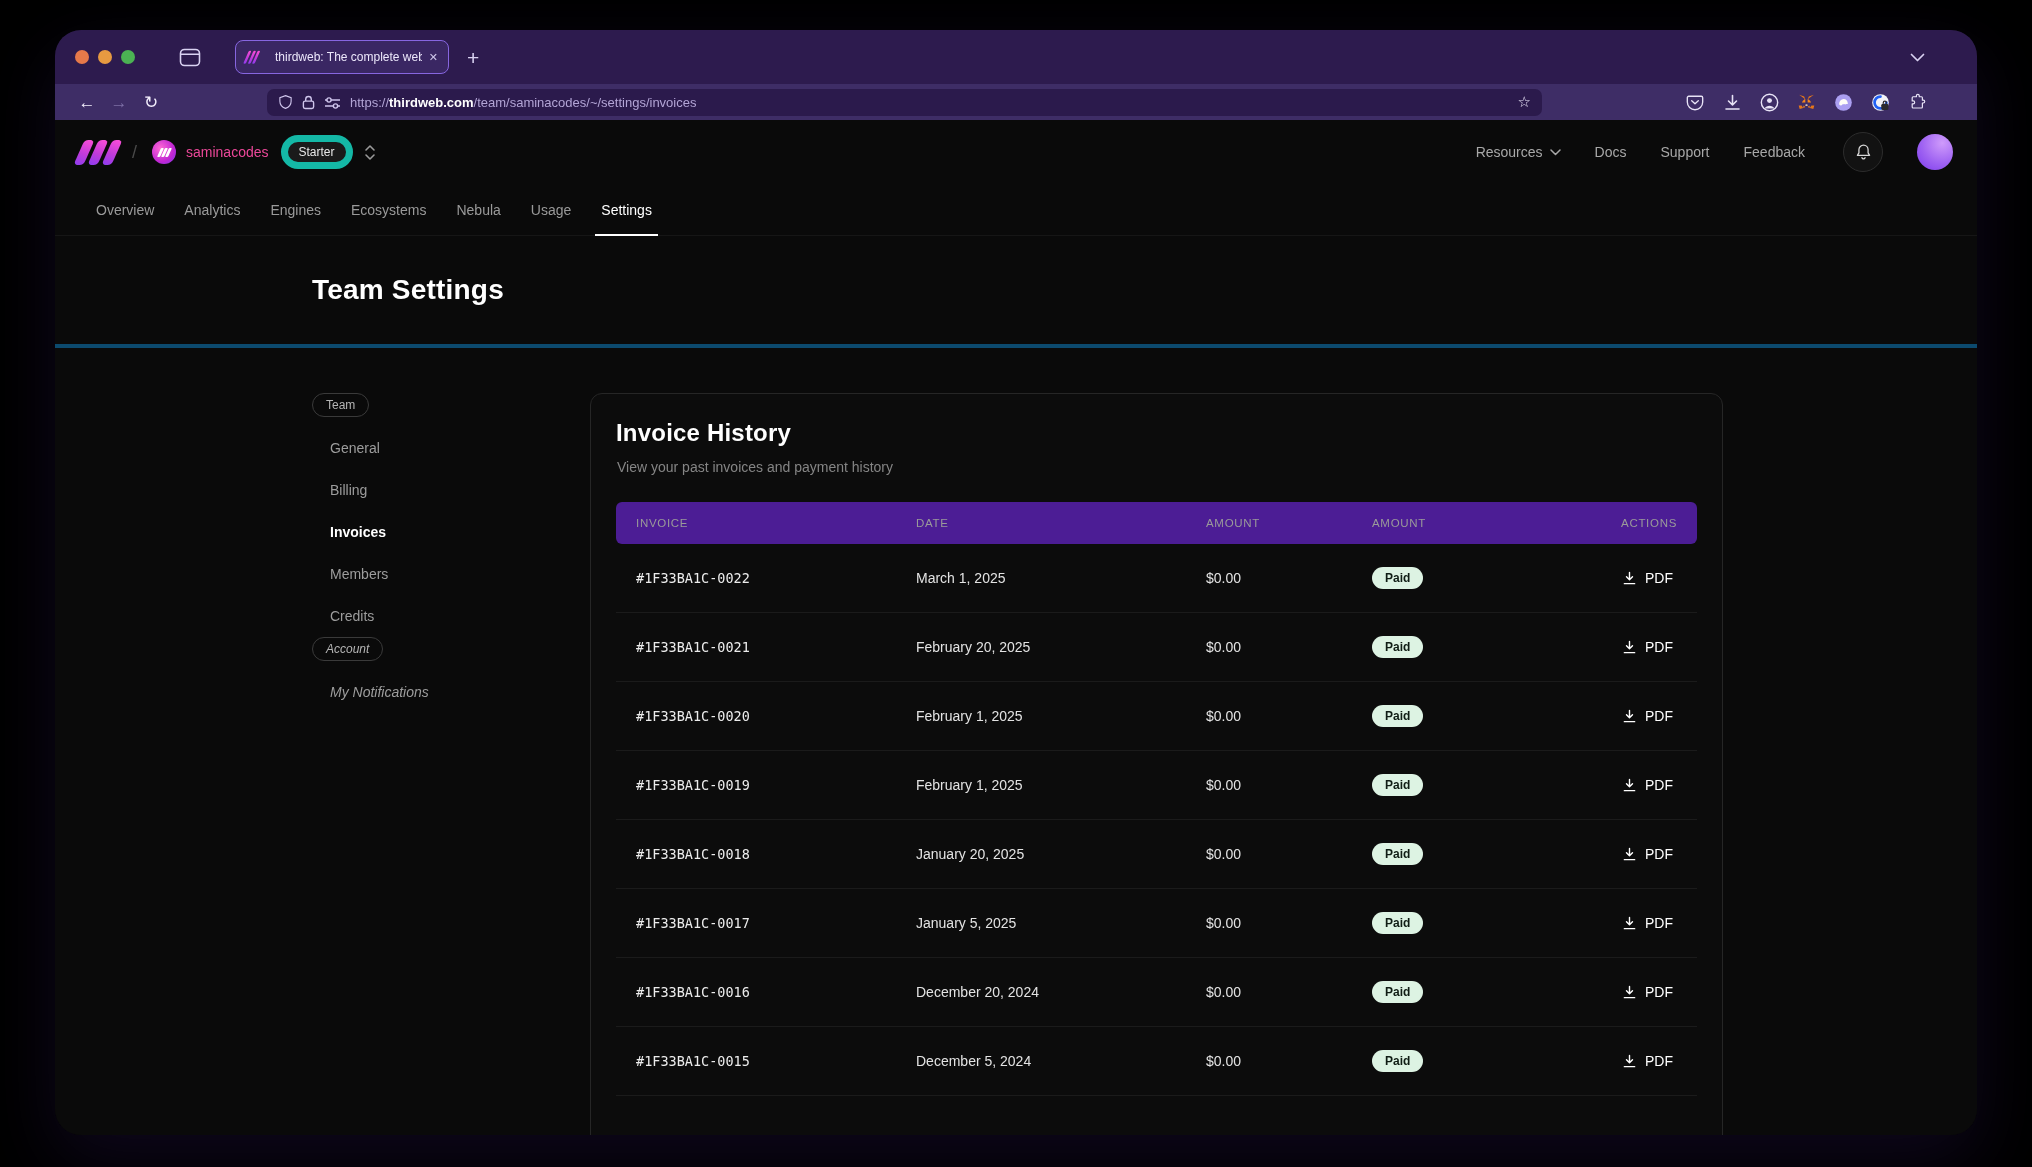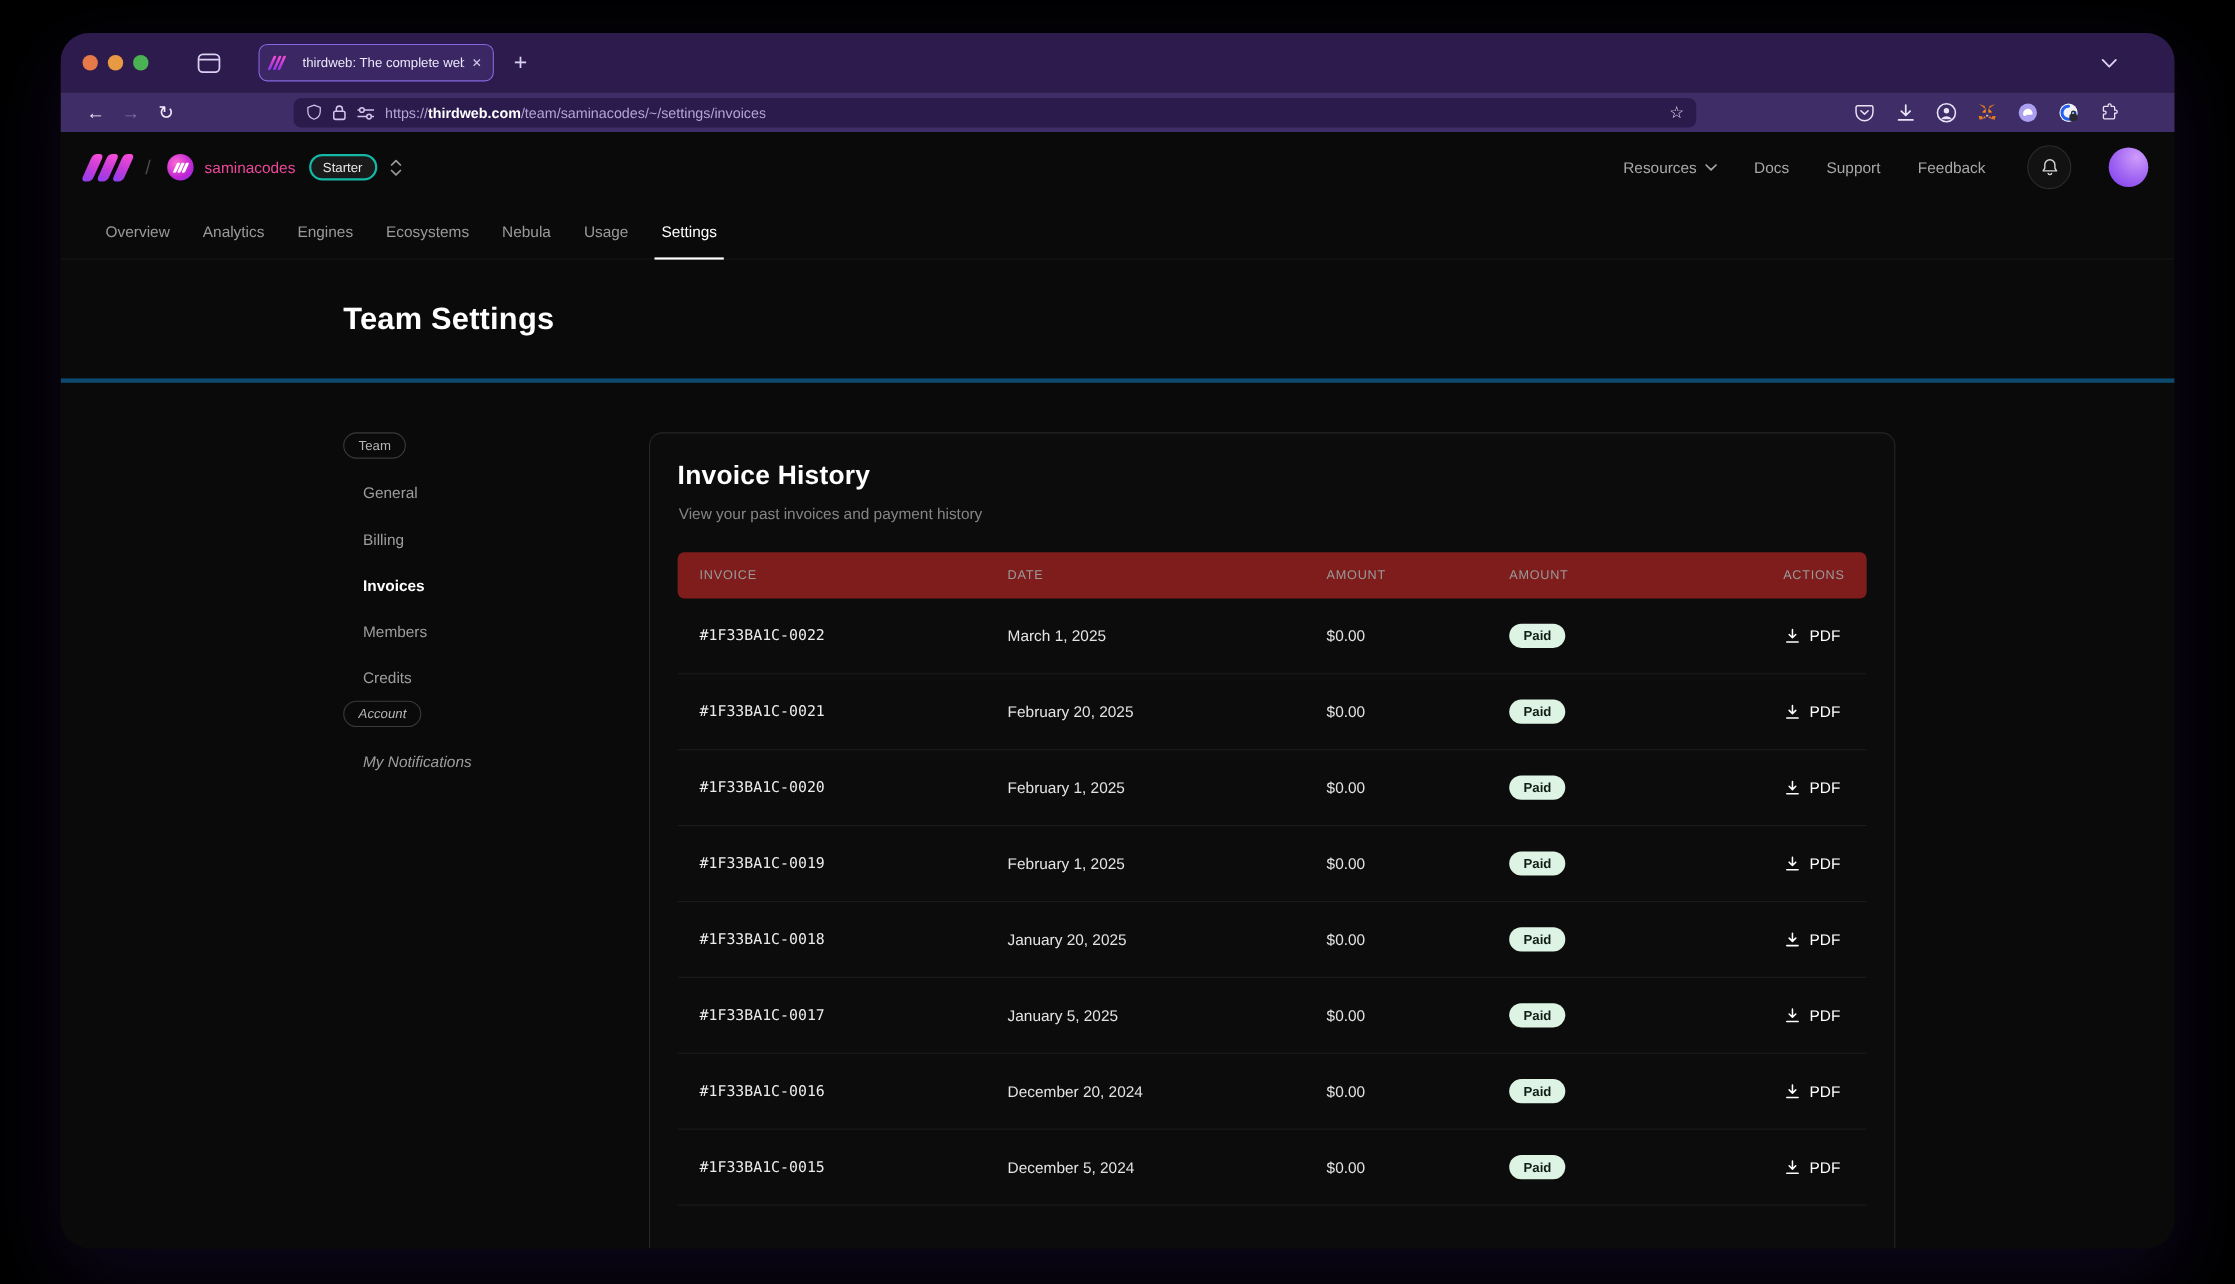--- a/index.html
+++ b/index.html
@@ -41,21 +41,21 @@
   .site-header{height:64px;display:flex;align-items:center;padding:0 24px;}
   .tw-logo{display:flex;gap:4px;align-items:center;height:26px;}
   .tw-logo i{display:block;width:10px;height:25px;border-radius:4px;transform:skewX(-24deg);
     background:linear-gradient(200deg,#ff4fd8 0%,#c13bd9 55%,#8b3df0 100%);}
   .hslash{margin:0 15px;color:#4a4a4a;font-size:18px;}
   .team-avatar{width:24px;height:24px;border-radius:50%;
     background:radial-gradient(circle at 35% 35%,#ff6ad5,#c026d3 60%,#7c3aed);
     display:flex;align-items:center;justify-content:center;gap:1.5px;}
   .team-avatar i{display:block;width:2.5px;height:9px;border-radius:1px;background:#fff;transform:skewX(-24deg);}
   .team-name{margin-left:10px;font-size:14px;font-weight:400;color:#ec4899;}
-  .plan-badge{margin-left:12px;font-size:12px;color:#e8e8e8;background:#1a1a1a;border:2px solid #14b8a6;
+  .plan-badge{margin-left:12px;font-size:12px;color:#e8e8e8;background:#1a1a1a;border:7px solid #14b8a6;
     border-radius:999px;padding:3px 11px;}
   .switcher{margin-left:11px;color:#9a9a9a;display:flex;cursor:pointer;}
   .header-right{margin-left:auto;display:flex;align-items:center;gap:34px;}
   .hlink{display:flex;align-items:center;gap:7px;font-size:14px;color:#a8a8a8;cursor:pointer;}
   .bell-wrap{width:40px;height:40px;border-radius:50%;background:#121212;border:1px solid #2c2c2c;
     display:flex;align-items:center;justify-content:center;color:#d8d8d8;cursor:pointer;margin-left:4px;}
   .user-avatar{width:36px;height:36px;border-radius:50%;cursor:pointer;
     background:radial-gradient(circle at 70% 25%,#cf9bfb,#9f63f2 55%,#7c3aed);}
 
   .navtabs{display:flex;padding-left:26px;height:52px;border-bottom:1px solid #161616;}
@@ -74,21 +74,21 @@
     padding:4px 13px;margin-bottom:10px;}
   .sb-item{padding:12px 0 12px 18px;font-size:14px;color:#9d9d9d;cursor:pointer;line-height:18px;}
   .sb-item.active{color:#fff;font-weight:600;}
   .sb-group + .sb-group{font-style:italic;}
 
   .card{margin-left:66px;width:1133px;background:#0c0c0c;border:1px solid #262626;border-radius:12px;
     padding:25px 25px 40px;height:860px;}
   .card h2{margin:0;font-size:24px;font-weight:600;letter-spacing:.2px;}
   .card .sub{margin:12px 1px 0;font-size:14px;color:#858585;}
   .table{margin-top:27px;}
-  .thead{display:grid;grid-template-columns:280px 290px 166px 1fr 130px;background:#7f1d1d;height:42px;
+  .thead{display:grid;grid-template-columns:280px 290px 166px 1fr 130px;background:#4c1d95;height:42px;
     align-items:center;padding:0 20px;border-radius:6px;font-size:11.5px;letter-spacing:.06em;color:#9a9a9a;}
   .th.right{justify-self:end;}
   .trow{display:grid;grid-template-columns:280px 290px 166px 1fr 130px;height:69px;align-items:center;
     padding:0 20px;border-bottom:1px solid #1b1b1b;font-size:14px;}
   .c-inv{font-family:"DejaVu Sans Mono",monospace;font-size:13.5px;color:#ececec;}
   .c-date,.c-amt{color:#e3e3e3;}
   .badge{display:inline-block;background:var(--badge-bg,#ddf3e3);color:var(--badge-text,#101d15);
     font-size:12px;font-weight:600;padding:4px 13px;border-radius:999px;}
   .pdf-btn{justify-self:end;display:flex;align-items:center;gap:8px;background:none;border:none;
     color:#fff;font-size:14px;font-family:inherit;cursor:pointer;padding:6px 4px;justify-content:center;}

